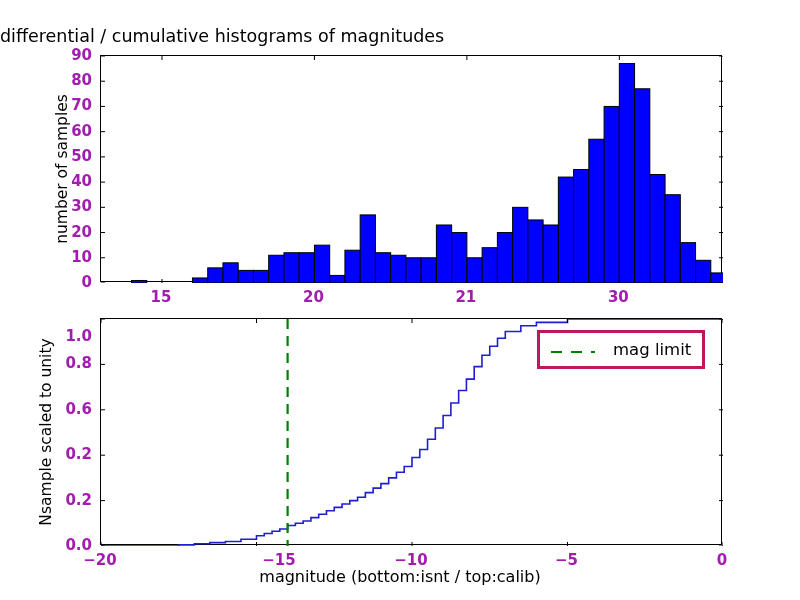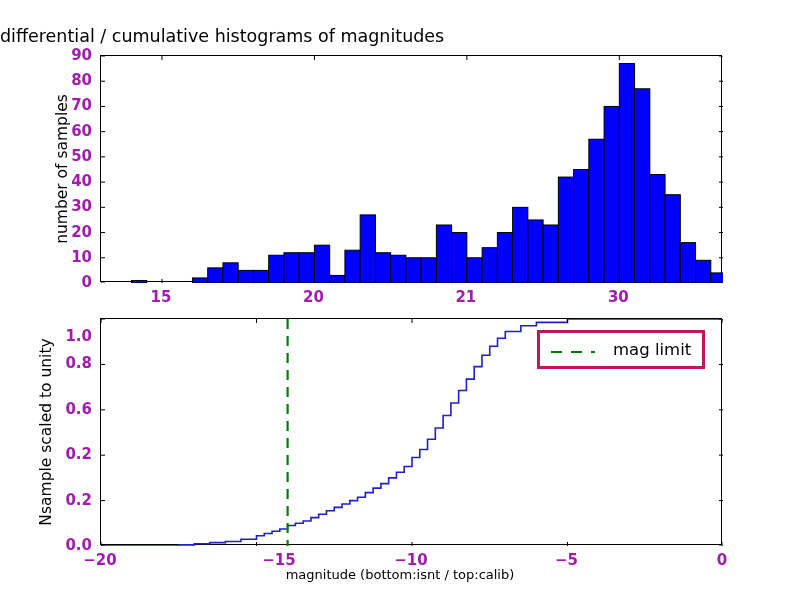--- a/index.html
+++ b/index.html
@@ -73,21 +73,21 @@
     left: -68px;
     top: 423px;
     width: 228px;
   }
   .xlabel {
     position: absolute;
     left: 0;
     top: 567px;
     width: 800px;
     text-align: center;
-    font-size: 13px;
+    font-size: 16px;
     color: #000000;
     white-space: nowrap;
   }
   .tick-label {
     position: absolute;
     font-size: 15px;
     color: #a21caf;
     white-space: nowrap;
     font-weight: bold;
   }

